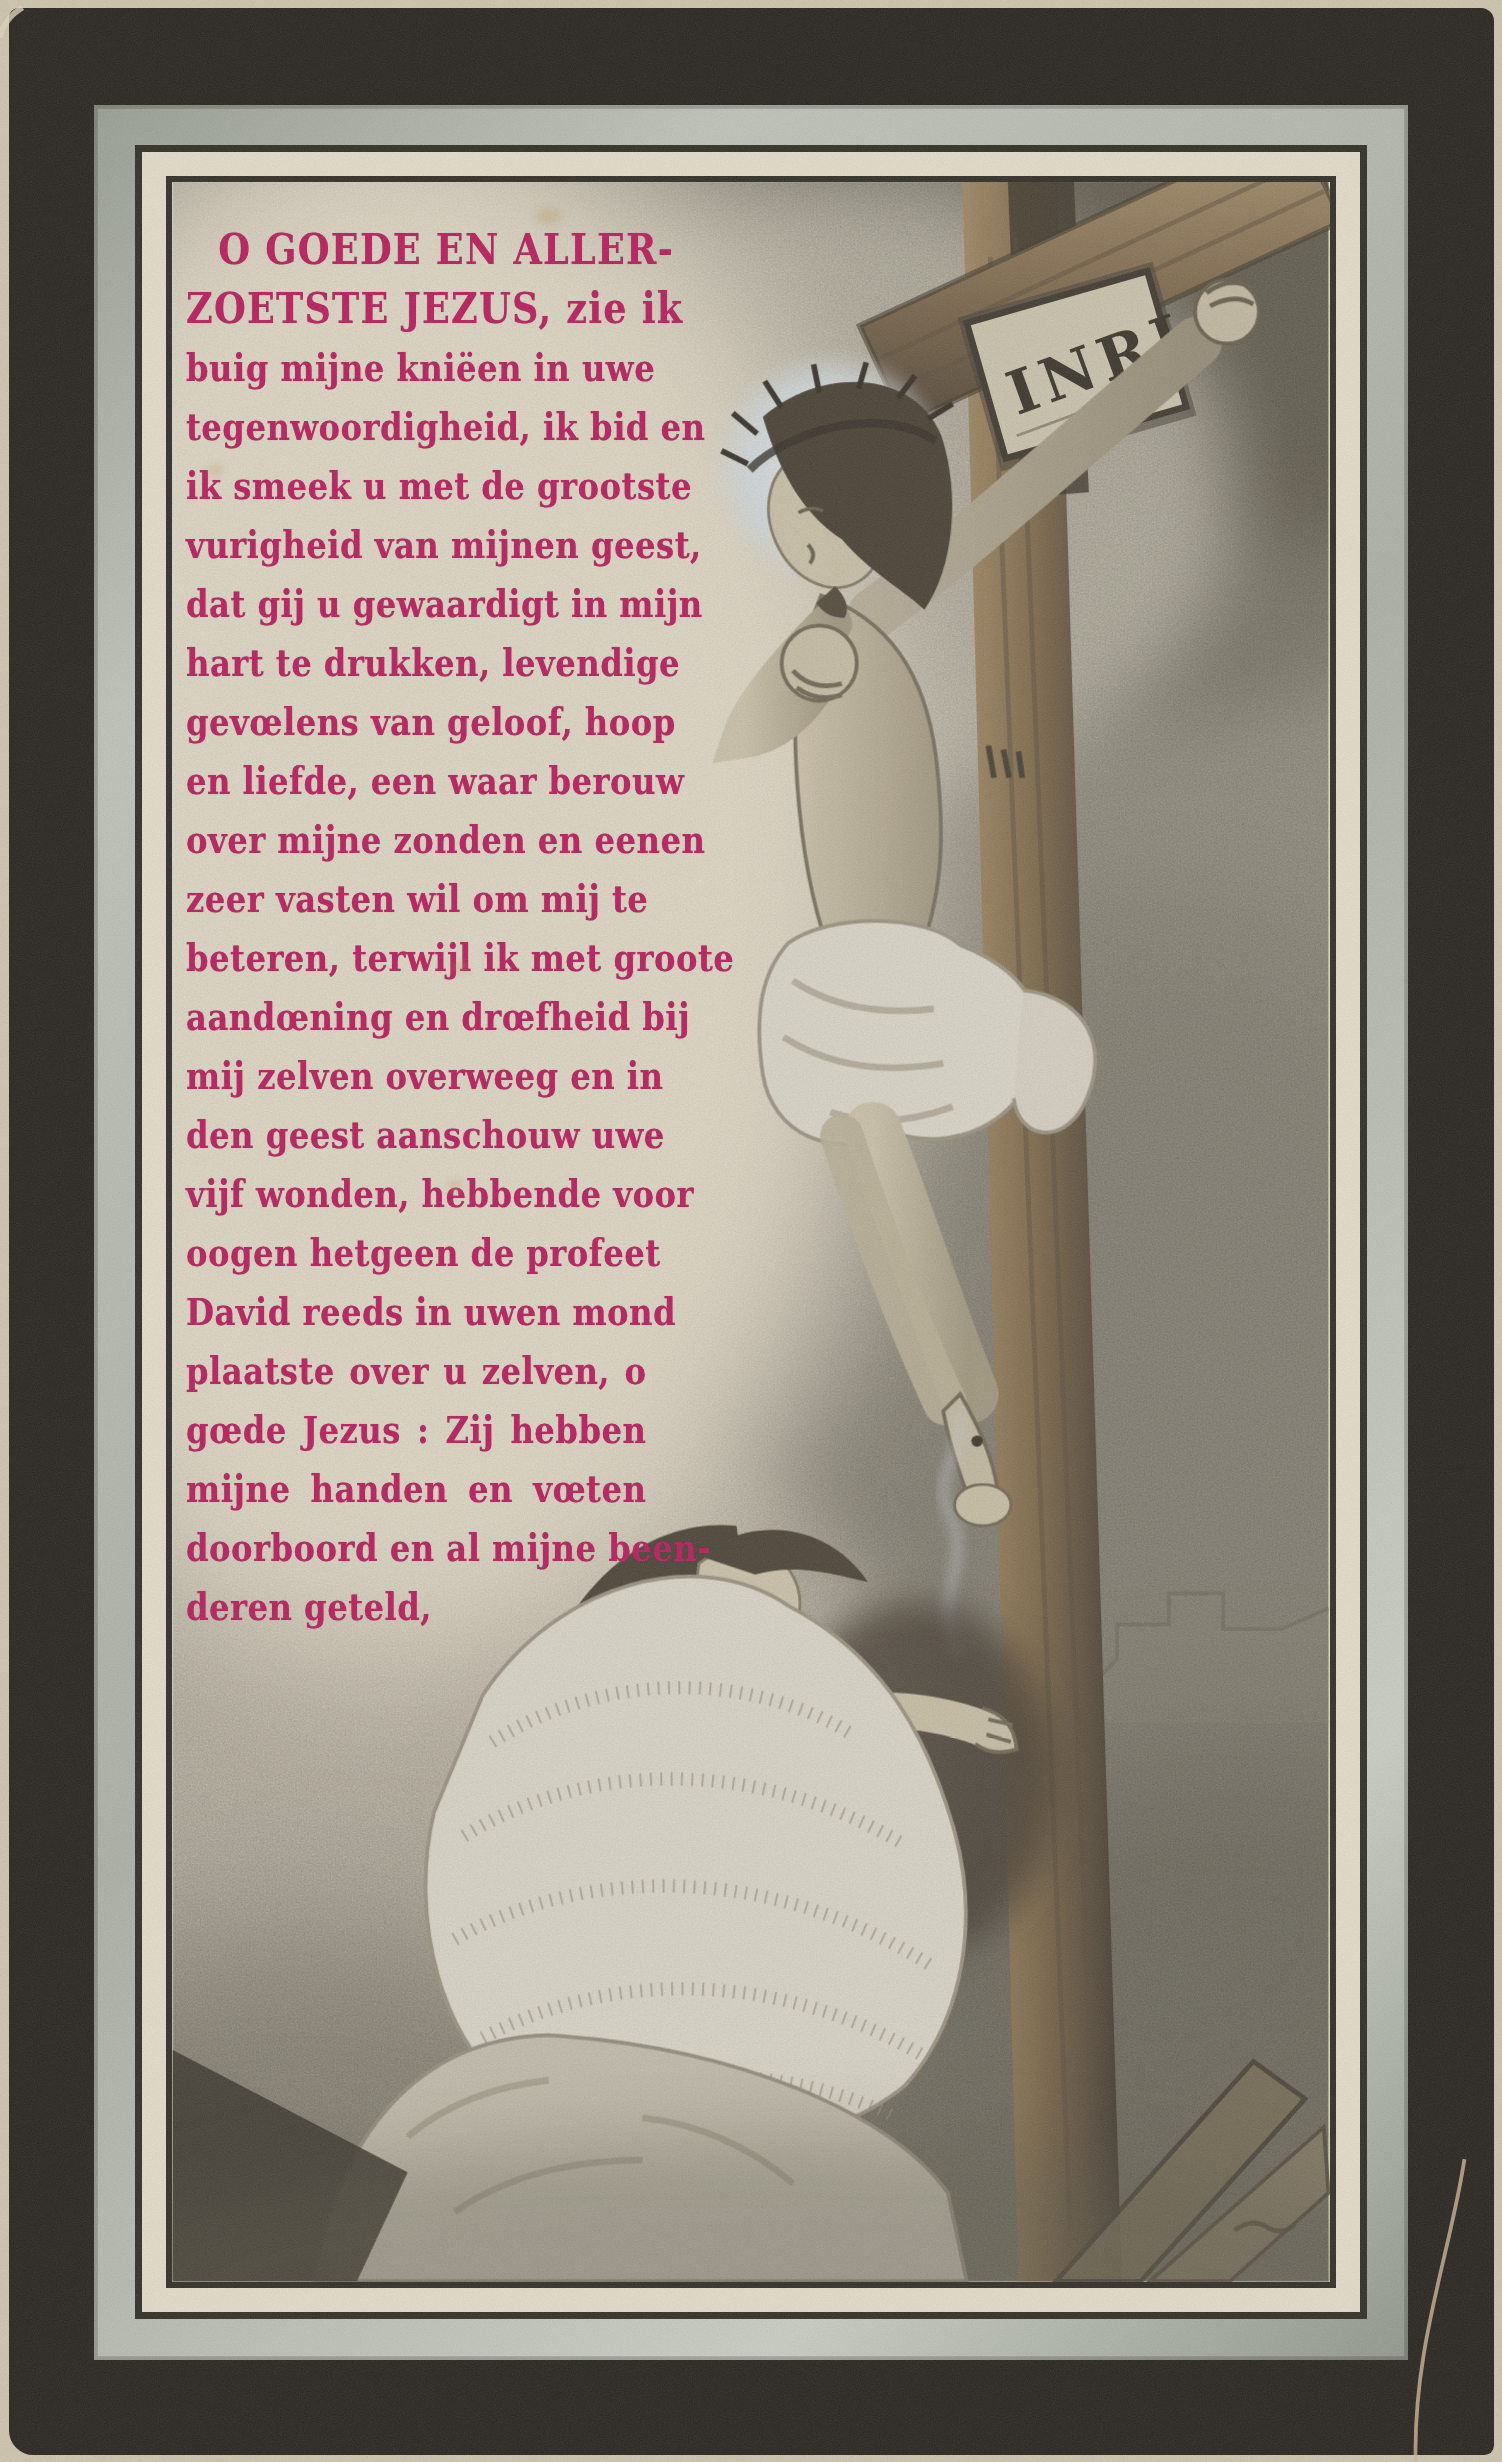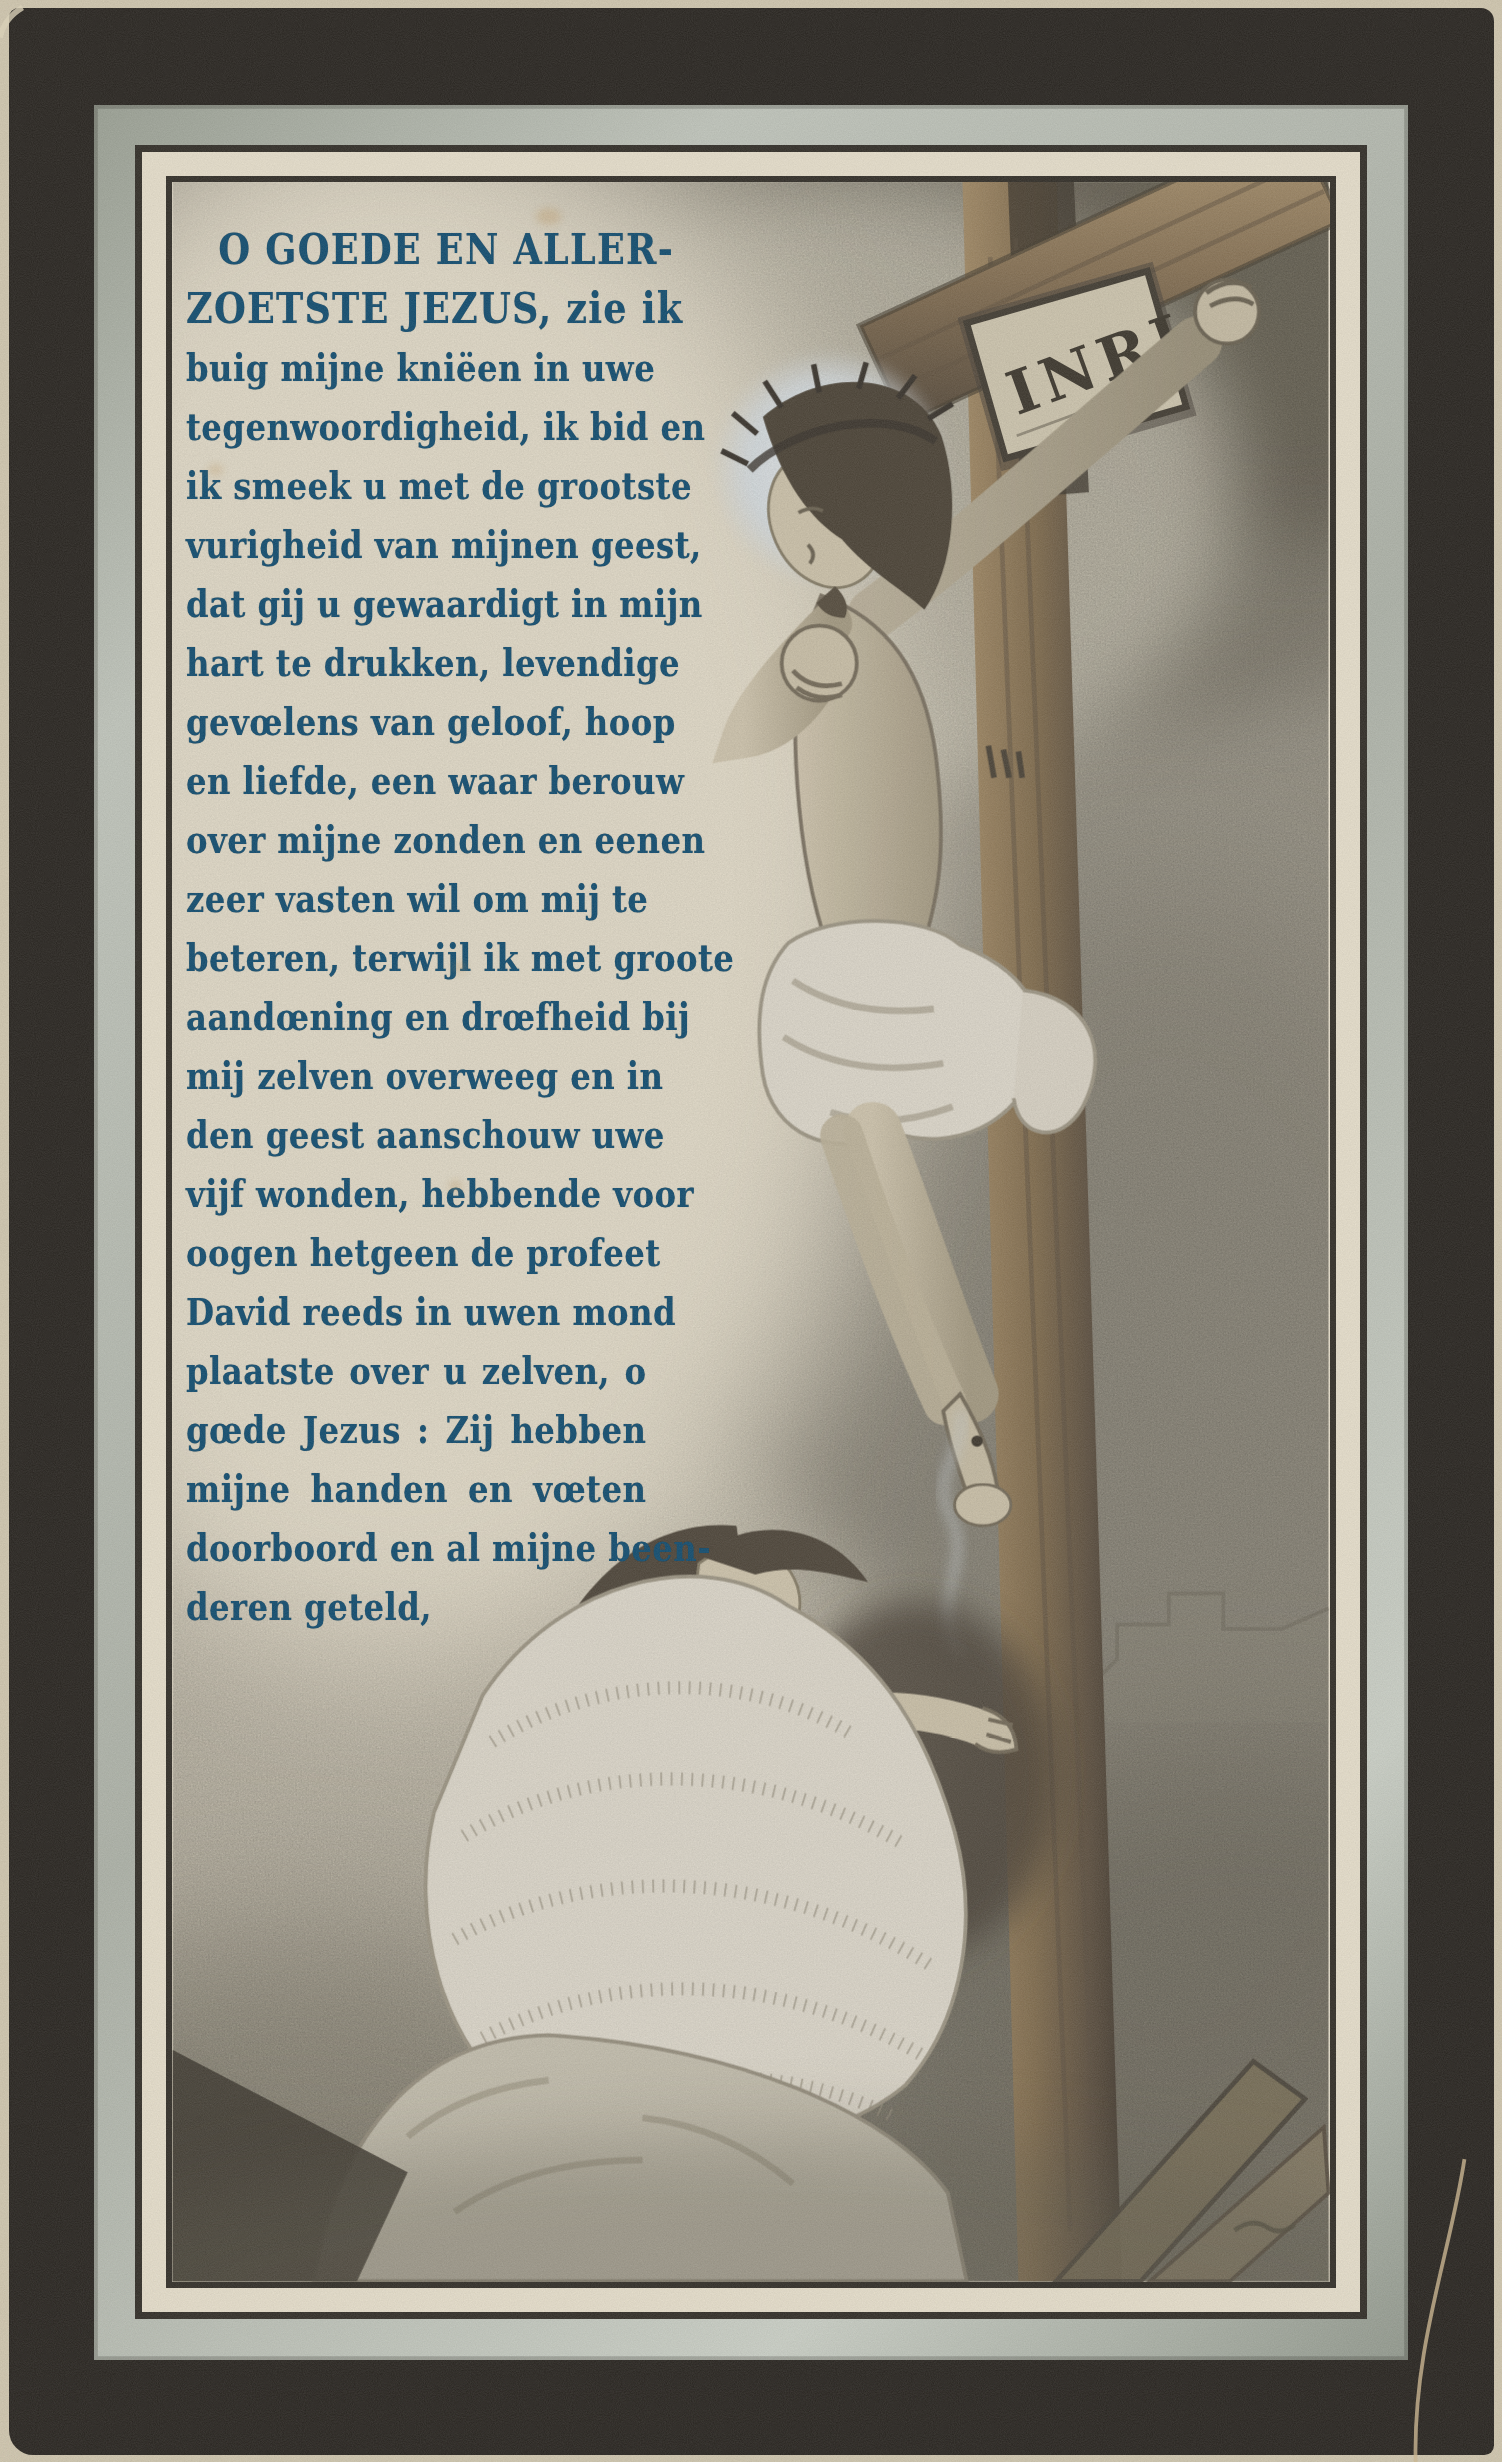--- a/index.html
+++ b/index.html
@@ -10,21 +10,21 @@
                 background:#24201b;border-radius:9.4px 13px 9.4px 24.4px;}
   .silver-band{position:absolute;left:94px;top:105px;width:1314px;height:2255px;
                background:linear-gradient(135deg,#9ba194 0%,#c2c7bd 18%,#aeb3a8 50%,#cdd2c8 82%,#939a8e 100%);
                box-shadow:inset 0 0 0 3.8px rgba(40,38,32,.25);}
   .outer-frame{position:absolute;left:135px;top:145px;width:1232px;height:2174px;
                box-sizing:border-box;border:7.5px solid #2e2a23;background:#e9e1cd;}
   .inner-frame{position:absolute;inset:24.4px;box-sizing:border-box;border:6.6px solid #2e2a23;background:#ece4d0;}
   .content{position:absolute;inset:0;overflow:hidden;}
   .art{position:absolute;left:0;top:0;width:100%;height:100%;display:block;}
   
-  .prayer{position:absolute;left:14px;top:38px;width:460px;color:#0c4a6e;z-index:3;
+  .prayer{position:absolute;left:14px;top:38px;width:460px;color:#be185d;z-index:3;
           text-shadow:0 0 0.9px rgba(59,52,42,.45);}
   .pline{width:541px;transform:scaleX(0.851);transform-origin:0 0;
          font-weight:700;font-size:38px;line-height:59px;white-space:nowrap;
          text-align:justify;text-align-last:justify;letter-spacing:0.5px;}
   .pline.caps{font-size:43px;letter-spacing:1.4px;}
   .pline.indent{padding-left:38px;width:503px;}
   .pline.last{text-align-last:left;}
   
   .spot{position:absolute;border-radius:50%;background:#c09a62;filter:blur(3.8px);z-index:4;}
   .overlay-noise{position:absolute;inset:0;z-index:9;pointer-events:none;}

